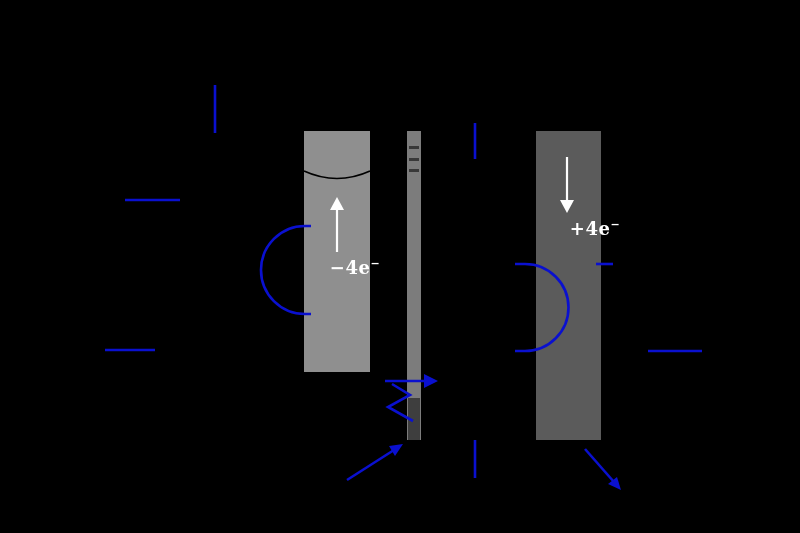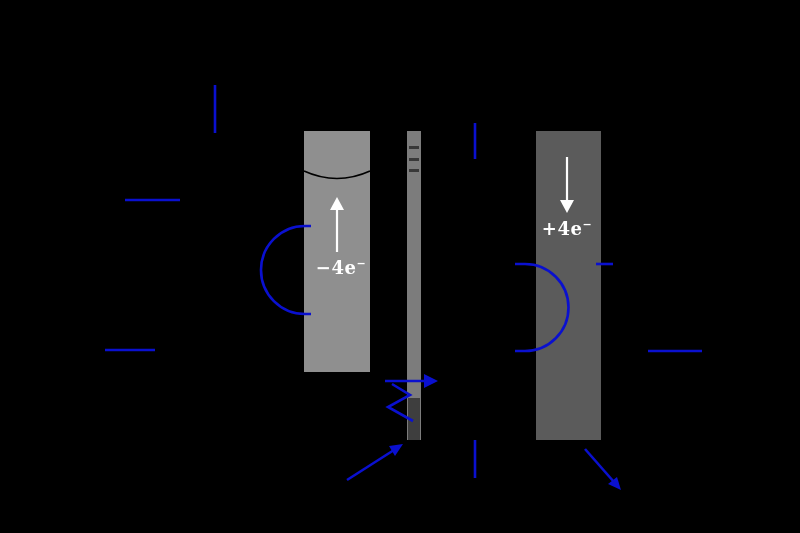--- a/index.html
+++ b/index.html
@@ -7,21 +7,21 @@
     position:relative;width:800px;height:533px;background:#000000;
     font-family:"DejaVu Serif", serif;overflow:hidden;
   }
   .stage svg{position:absolute;left:0;top:0;}
   .wire{fill:none;stroke-width:2.6;stroke-linecap:butt;stroke-linejoin:miter;}
   .thin{stroke-width:1.7;}
   .white-shaft{fill:none;stroke-width:2.2;}
   .head{stroke:none;}
   .elabel{
     position:absolute;color:#ffffff;font-size:18px;font-weight:bold;
-    text-align:center;letter-spacing:.5px;line-height:1.1;
+    text-align:center;letter-spacing:.5px;line-height:1.1;padding-left:28px;
   }
   .elabel sup{font-size:11px;font-weight:bold;}
 </style>
 </head>
 <body>
 
 <div class="stage">
 
   <svg width="800" height="533" viewBox="0 0 800 533">
 
@@ -58,21 +58,21 @@
     <path d="M585,449 L614,482" class="wire" stroke="#0a10cf"></path>
     <polygon points="621,490 617,477 608,484" class="head" fill="#0a10cf"></polygon>
 
     <path d="M337,252 L337,207" class="white-shaft" stroke="#ffffff"></path>
     <polygon points="337,197 330,210 344,210" class="head" fill="#ffffff"></polygon>
 
     <path d="M567,157 L567,202" class="white-shaft" stroke="#ffffff"></path>
     <polygon points="567,213 560,200 574,200" class="head" fill="#ffffff"></polygon>
   </svg>
 
-  <div class="elabel" style="left:310px;top:258px;width:62px;">
+  <div class="elabel" style="left:296px;top:258px;width:62px;">
     <span>−4e</span><sup>−</sup>
   </div>
 
   <div class="elabel" style="left:536px;top:219px;width:62px;">
     <span>+4e</span><sup>−</sup>
   </div>
 
 </div>
 
 </body></html>

